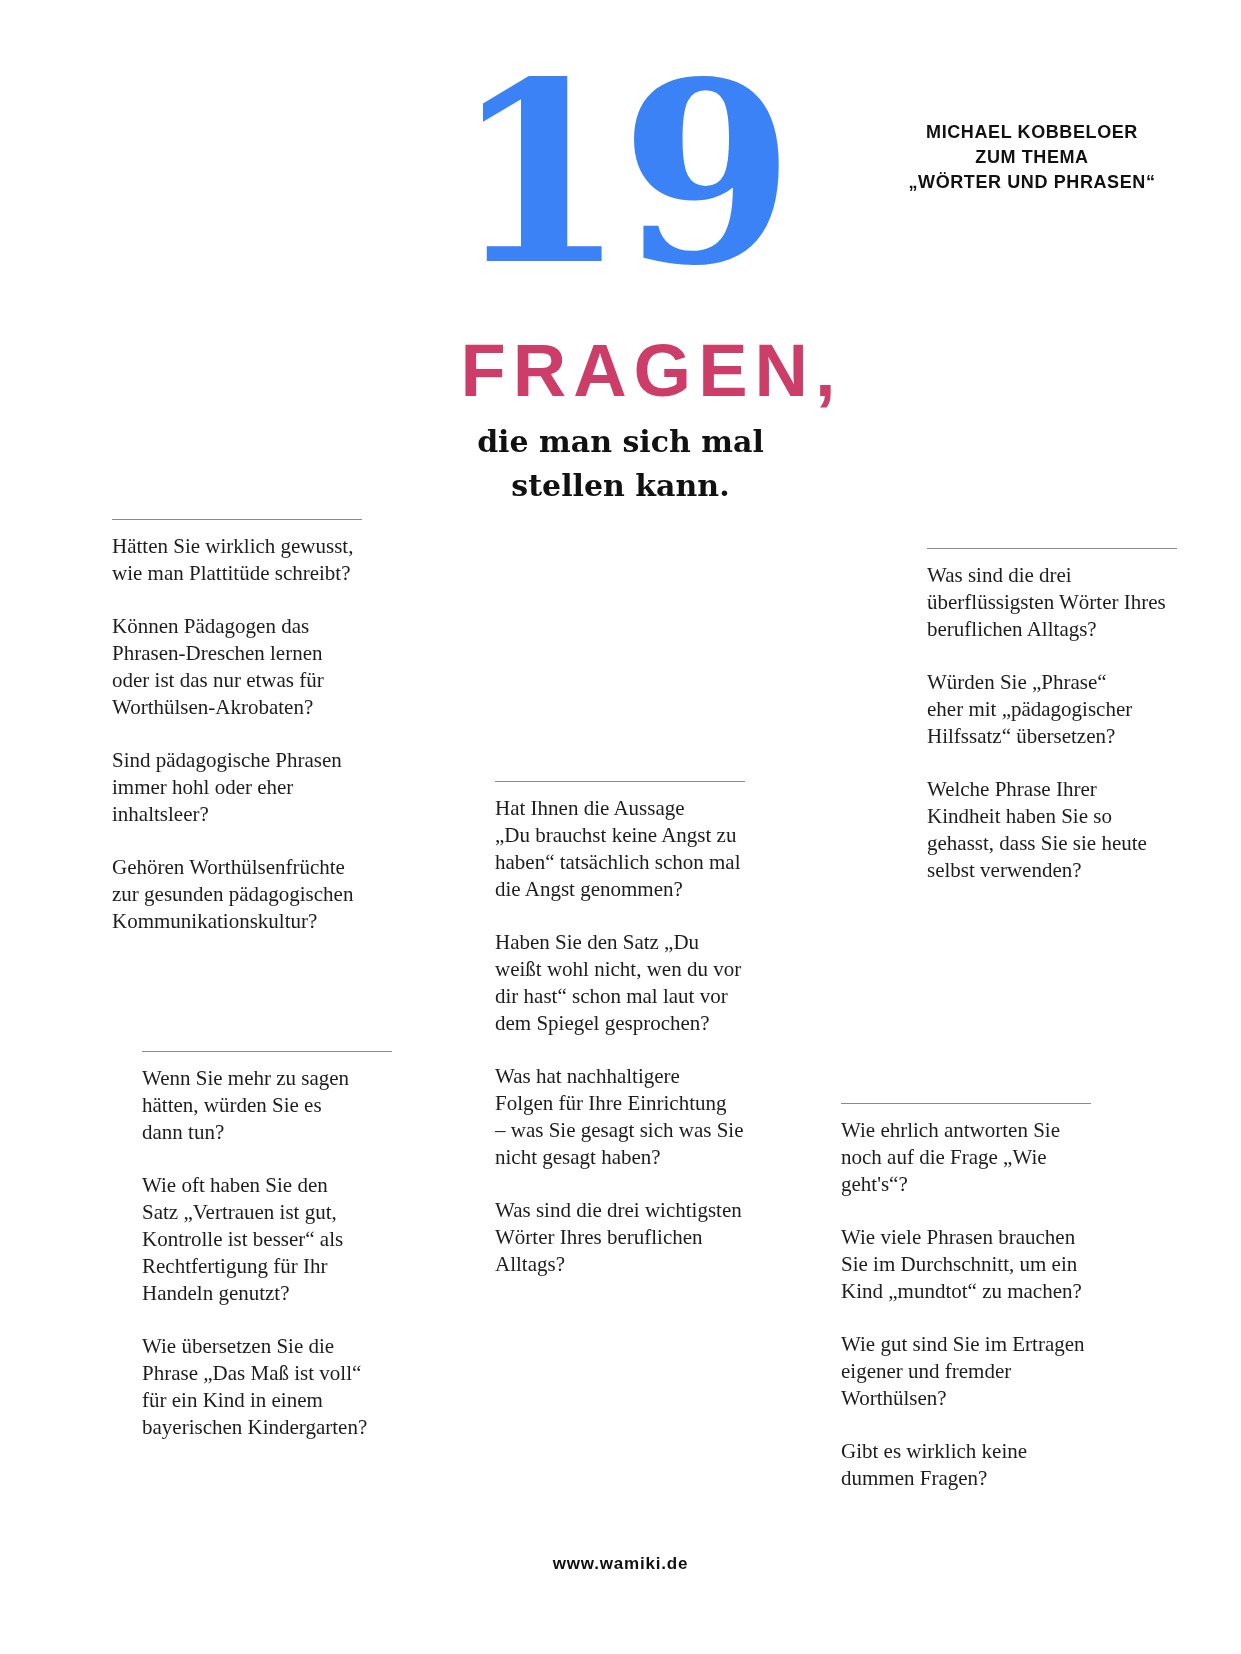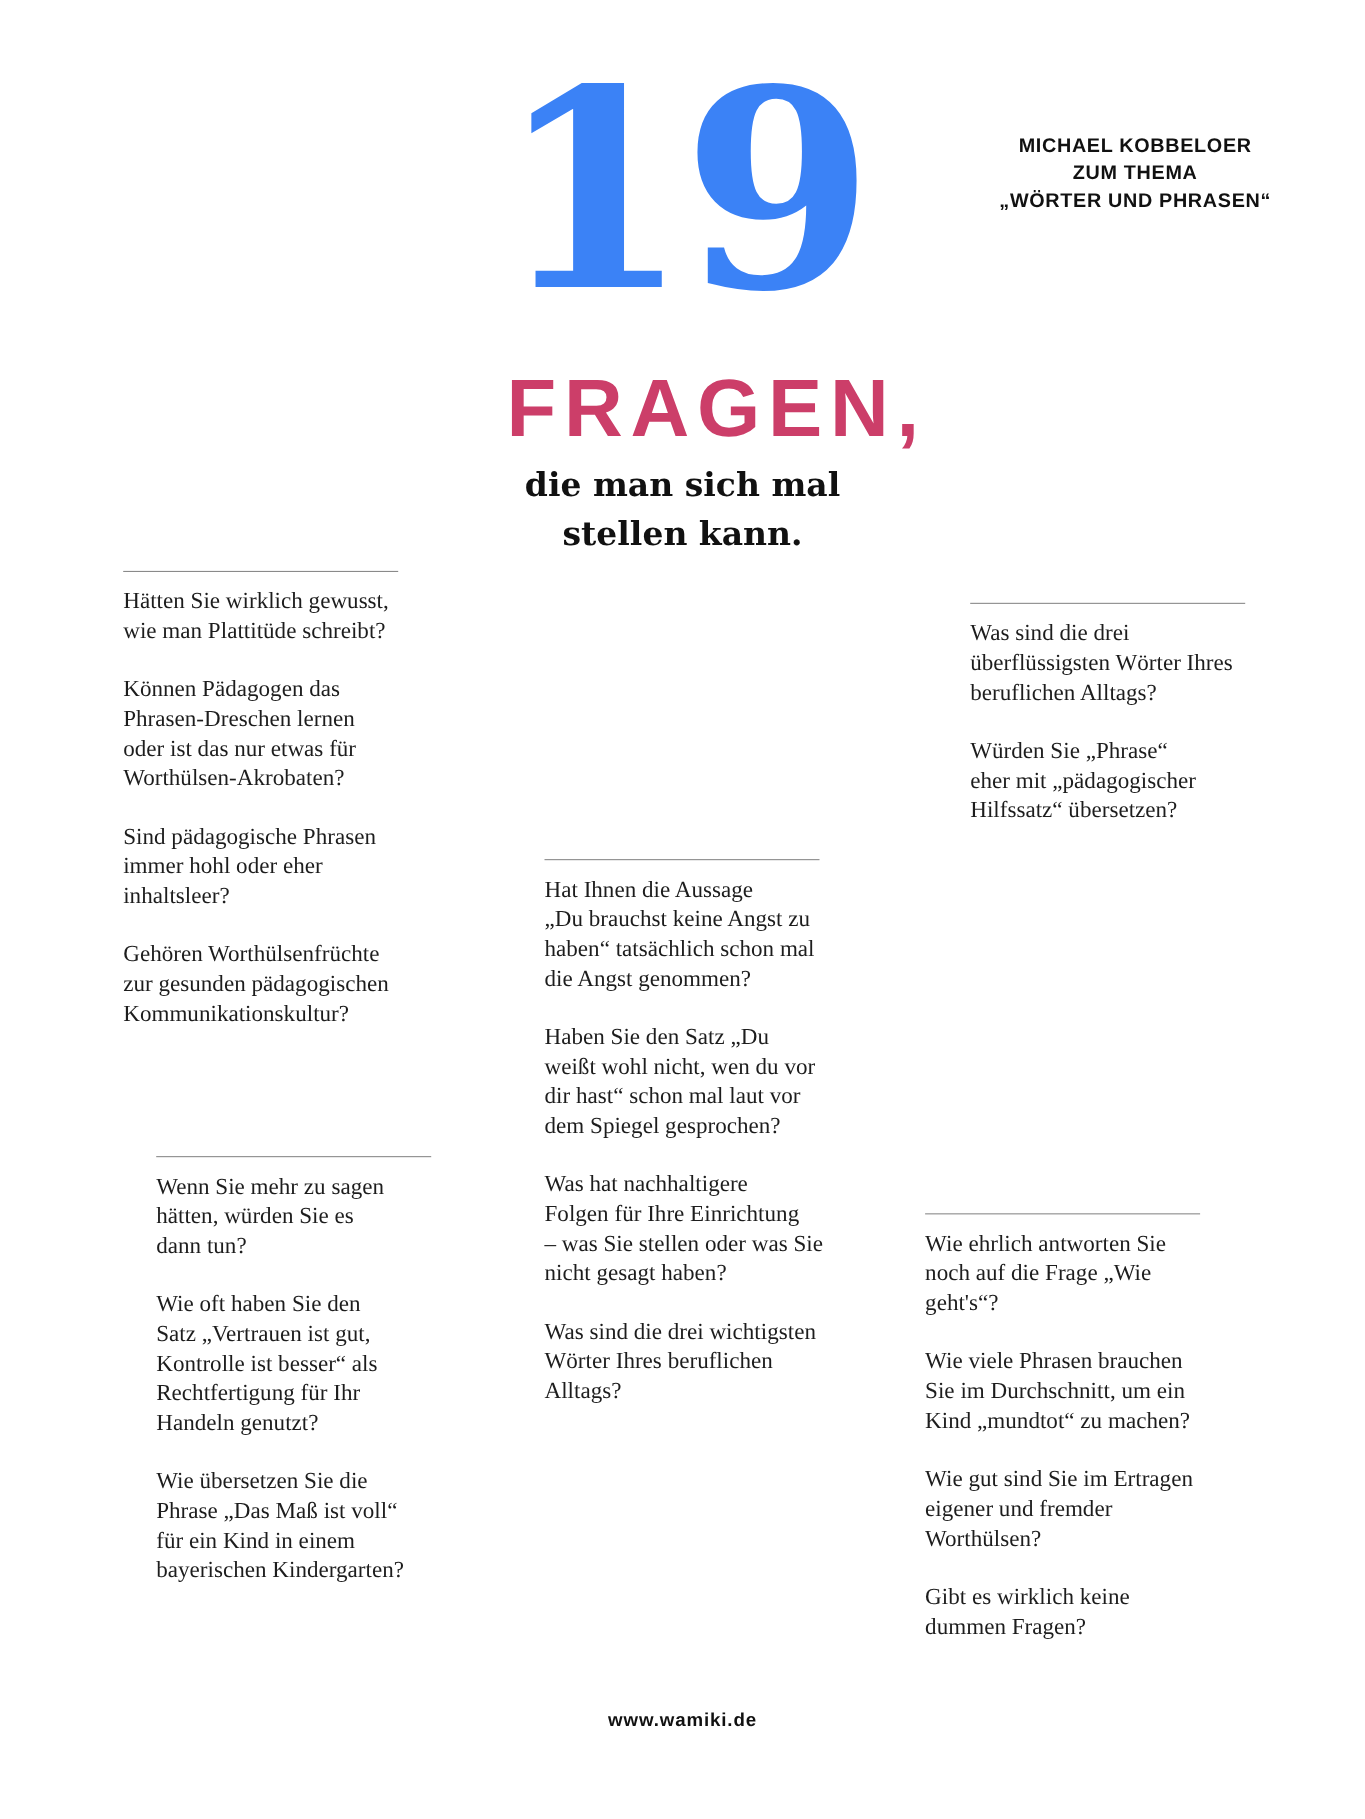--- a/index.html
+++ b/index.html
@@ -83,21 +83,21 @@
     width: 250px;
     border-top: 1px solid #8a8a8a;
     margin-bottom: 13px;
   }
   .qpar { margin: 0 0 26px 0; }
   .qpar:last-child { margin-bottom: 0; }
 
   #block-left-top     { left: 112px; top: 519px; }
   #block-left-bottom  { left: 142px; top: 1051px; }
   #block-middle       { left: 495px; top: 781px; font-family: Liberation Serif, serif; }
-  #block-right-top    { left: 882px; top: 548px; }
+  #block-right-top    { left: 927px; top: 548px; }
   #block-right-bottom { left: 841px; top: 1103px; }
 
   
   .footer {
     position: absolute;
     top: 1554px;
     left: 0;
     width: 100%;
     text-align: center;
     font-family: "Liberation Sans", sans-serif;
@@ -186,21 +186,21 @@
         </div>
         <div class="qpar">
           <div class="qline">Haben Sie den Satz „Du</div>
           <div class="qline">weißt wohl nicht, wen du vor</div>
           <div class="qline">dir hast“ schon mal laut vor</div>
           <div class="qline">dem Spiegel gesprochen?</div>
         </div>
         <div class="qpar">
           <div class="qline">Was hat nachhaltigere</div>
           <div class="qline">Folgen für Ihre Einrichtung</div>
-          <div class="qline">– was Sie stellen oder was Sie</div>
+          <div class="qline">– was Sie gesagt sich was Sie</div>
           <div class="qline">nicht gesagt haben?</div>
         </div>
         <div class="qpar">
           <div class="qline">Was sind die drei wichtigsten</div>
           <div class="qline">Wörter Ihres beruflichen</div>
           <div class="qline">Alltags?</div>
         </div>
       </div>
   </section>
 
@@ -210,20 +210,26 @@
         <div class="qpar">
           <div class="qline">Was sind die drei</div>
           <div class="qline">überflüssigsten Wörter Ihres</div>
           <div class="qline">beruflichen Alltags?</div>
         </div>
         <div class="qpar">
           <div class="qline">Würden Sie „Phrase“</div>
           <div class="qline">eher mit „pädagogischer</div>
           <div class="qline">Hilfssatz“ übersetzen?</div>
         </div>
+        <div class="qpar">
+          <div class="qline">Welche Phrase Ihrer</div>
+          <div class="qline">Kindheit haben Sie so</div>
+          <div class="qline">gehasst, dass Sie sie heute</div>
+          <div class="qline">selbst verwenden?</div>
+        </div>
       </div>
   </section>
 
   <section class="qblock" id="block-right-bottom">
     <div class="rule"></div>
     <div>
         <div class="qpar">
           <div class="qline">Wie ehrlich antworten Sie</div>
           <div class="qline">noch auf die Frage „Wie</div>
           <div class="qline">geht's“?</div>

